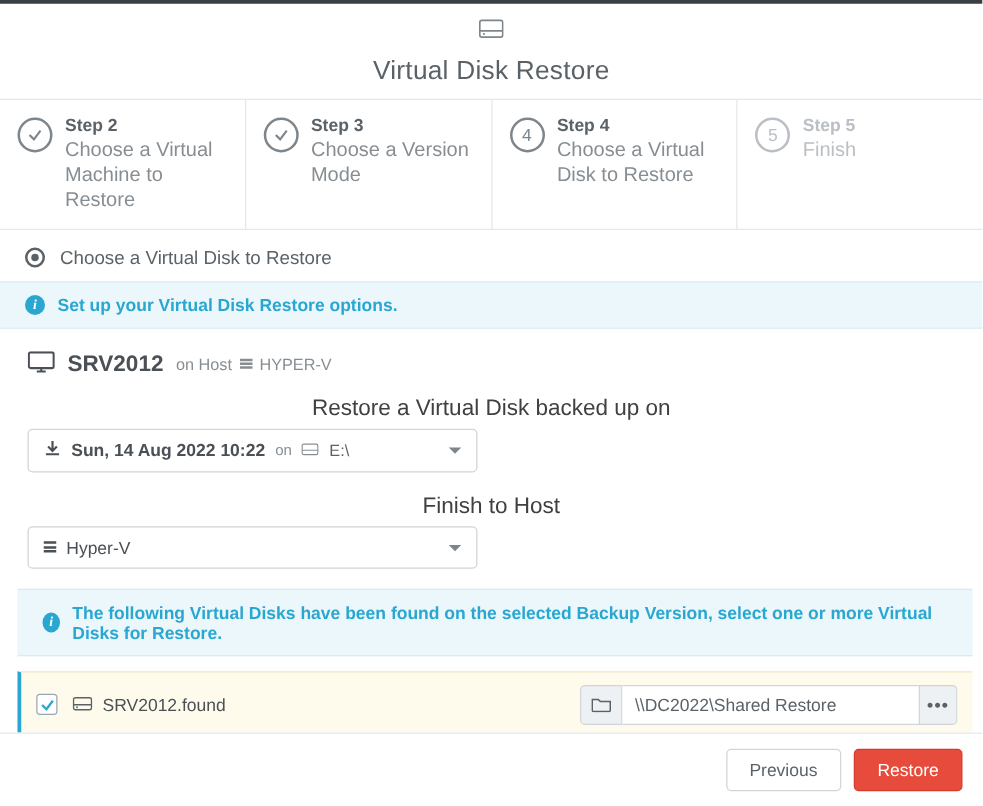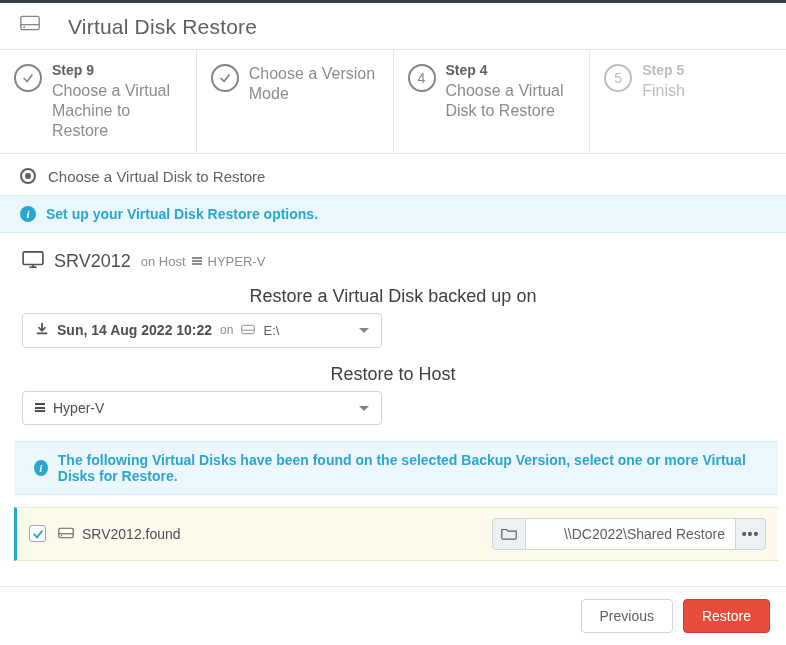--- a/index.html
+++ b/index.html
@@ -10,21 +10,23 @@
     font-size: 14px;
     width: 786px;
     height: 645px;
     overflow: hidden;
     position: relative;
   }
   .top-rule { height: 3px; background: #3a3f44; }
   .page-title {
     padding: 12px 20px 10px;
     display: flex;
-    gap: 28px;
+    align-items: center;
+    gap: 14px;
+    flex-direction: column;
   }
   .page-title svg { flex: 0 0 auto; }
   .page-title h1 {
     font-weight: 400;
     font-size: 21px;
     color: #5a6268;
     letter-spacing: .2px;
   }
 
   
@@ -82,21 +84,21 @@
   .info-banner .info-icon {
     width:16px;height:16px;border-radius:50%;background:#2aa7d1;color:#fff;
     display:inline-flex;align-items:center;justify-content:center;font-size:11px;font-weight:700;font-family:Georgia,serif;font-style:italic;
   }
   .info-banner.inset { margin: 0 8px 0 14px; }
 
   .vm-host-line {
     display:flex; align-items:center; gap:10px;
     padding: 18px 22px 4px;
   }
-  .vm-name { font-size:18px; font-weight:400; color:#4a5055; }
+  .vm-name { font-size:18px; font-weight:700; color:#4a5055; }
   .vm-meta { font-size:13px; color:#878e93; display:flex; align-items:center; gap:6px; }
   .hlist { display:inline-flex; flex-direction:column; gap:1px; }
   .hlist span { display:block; width:10px; height:2px; background:#878e93; }
 
   .form-block { padding: 10px 22px 2px; }
   .form-label { font-size:18px; color:#404040; margin-bottom:6px; display:block;text-align:center; }
   .select {
     width: 360px;
     border:1px solid #cfd5d9; border-radius:4px;
     background:#fff;
@@ -132,21 +134,21 @@
   .input-group {
     display:flex; margin-left:auto;
   }
   .ig-btn {
     border:1px solid #cfd5d9; background:#eef1f3; color:#5a6268;
     width:34px; height:32px; display:flex; align-items:center; justify-content:center;
     border-radius:4px 0 0 4px;
   }
   .ig-input {
     border:1px solid #cfd5d9; border-left:0; height:32px;
-    padding:0 10px; font-size:14px; color:#5a6268; width:210px; background:#fff;text-align:right;
+    padding:0 10px; font-size:14px; color:#5a6268; width:238px; background:#fff;
   }
   .ig-ell {
     border:1px solid #cfd5d9; border-left:0; background:#eef1f3;
     width:30px;height:32px;display:flex;align-items:center;justify-content:center;
     border-radius:0 4px 4px 0; font-weight:700; letter-spacing:1px; color:#5a6268;
   }
 
   
   .footer {
     position:absolute; bottom:0; left:0; right:0;
@@ -180,31 +182,32 @@
 </div>
 
 <div class="steps">
   <div class="step">
     <div class="step-circle completed">
       <svg width="14" height="14" viewBox="0 0 16 16">
           <polyline points="3,8 7,12 13,4" fill="none" stroke="#7e868c" stroke-width="2"></polyline>
         </svg>
     </div>
     <div>
-      <div class="step-title">Step 9</div>
+      <div class="step-title">Step 2</div>
       <div class="step-desc">Choose a Virtual Machine to Restore</div>
     </div>
   </div>
   <div class="step">
     <div class="step-circle completed">
       <svg width="14" height="14" viewBox="0 0 16 16">
           <polyline points="3,8 7,12 13,4" fill="none" stroke="#7e868c" stroke-width="2"></polyline>
         </svg>
     </div>
     <div>
+      <div class="step-title">Step 3</div>
       <div class="step-desc">Choose a Version Mode</div>
     </div>
   </div>
   <div class="step">
     <div class="step-circle">
         <span>4</span>
       </div>
     <div>
       <div class="step-title">Step 4</div>
       <div class="step-desc">Choose a Virtual Disk to Restore</div>
@@ -266,21 +269,21 @@
       <svg width="14" height="11" viewBox="0 0 20 14">
           <rect x="1" y="1" width="18" height="12" rx="2" fill="none" stroke="#878e93" stroke-width="1.4"></rect>
           <line x1="1" y1="8" x2="19" y2="8" stroke="#878e93" stroke-width="1.4"></line>
         </svg>
     </span>
     <span style="font-size:13px;color:#5a6268">E:\</span>
   </div>
 </div>
 
 <div class="form-block" style="padding-top:14px">
-  <label class="form-label">Restore to Host</label>
+  <label class="form-label">Finish to Host</label>
   <div class="select">
     <span class="hlist" style="gap:1.5px">
         <span style="background:#4a5055"></span>
         <span style="background:#4a5055"></span>
         <span style="background:#4a5055"></span>
       </span>
     <span>Hyper-V</span>
   </div>
 </div>
 

